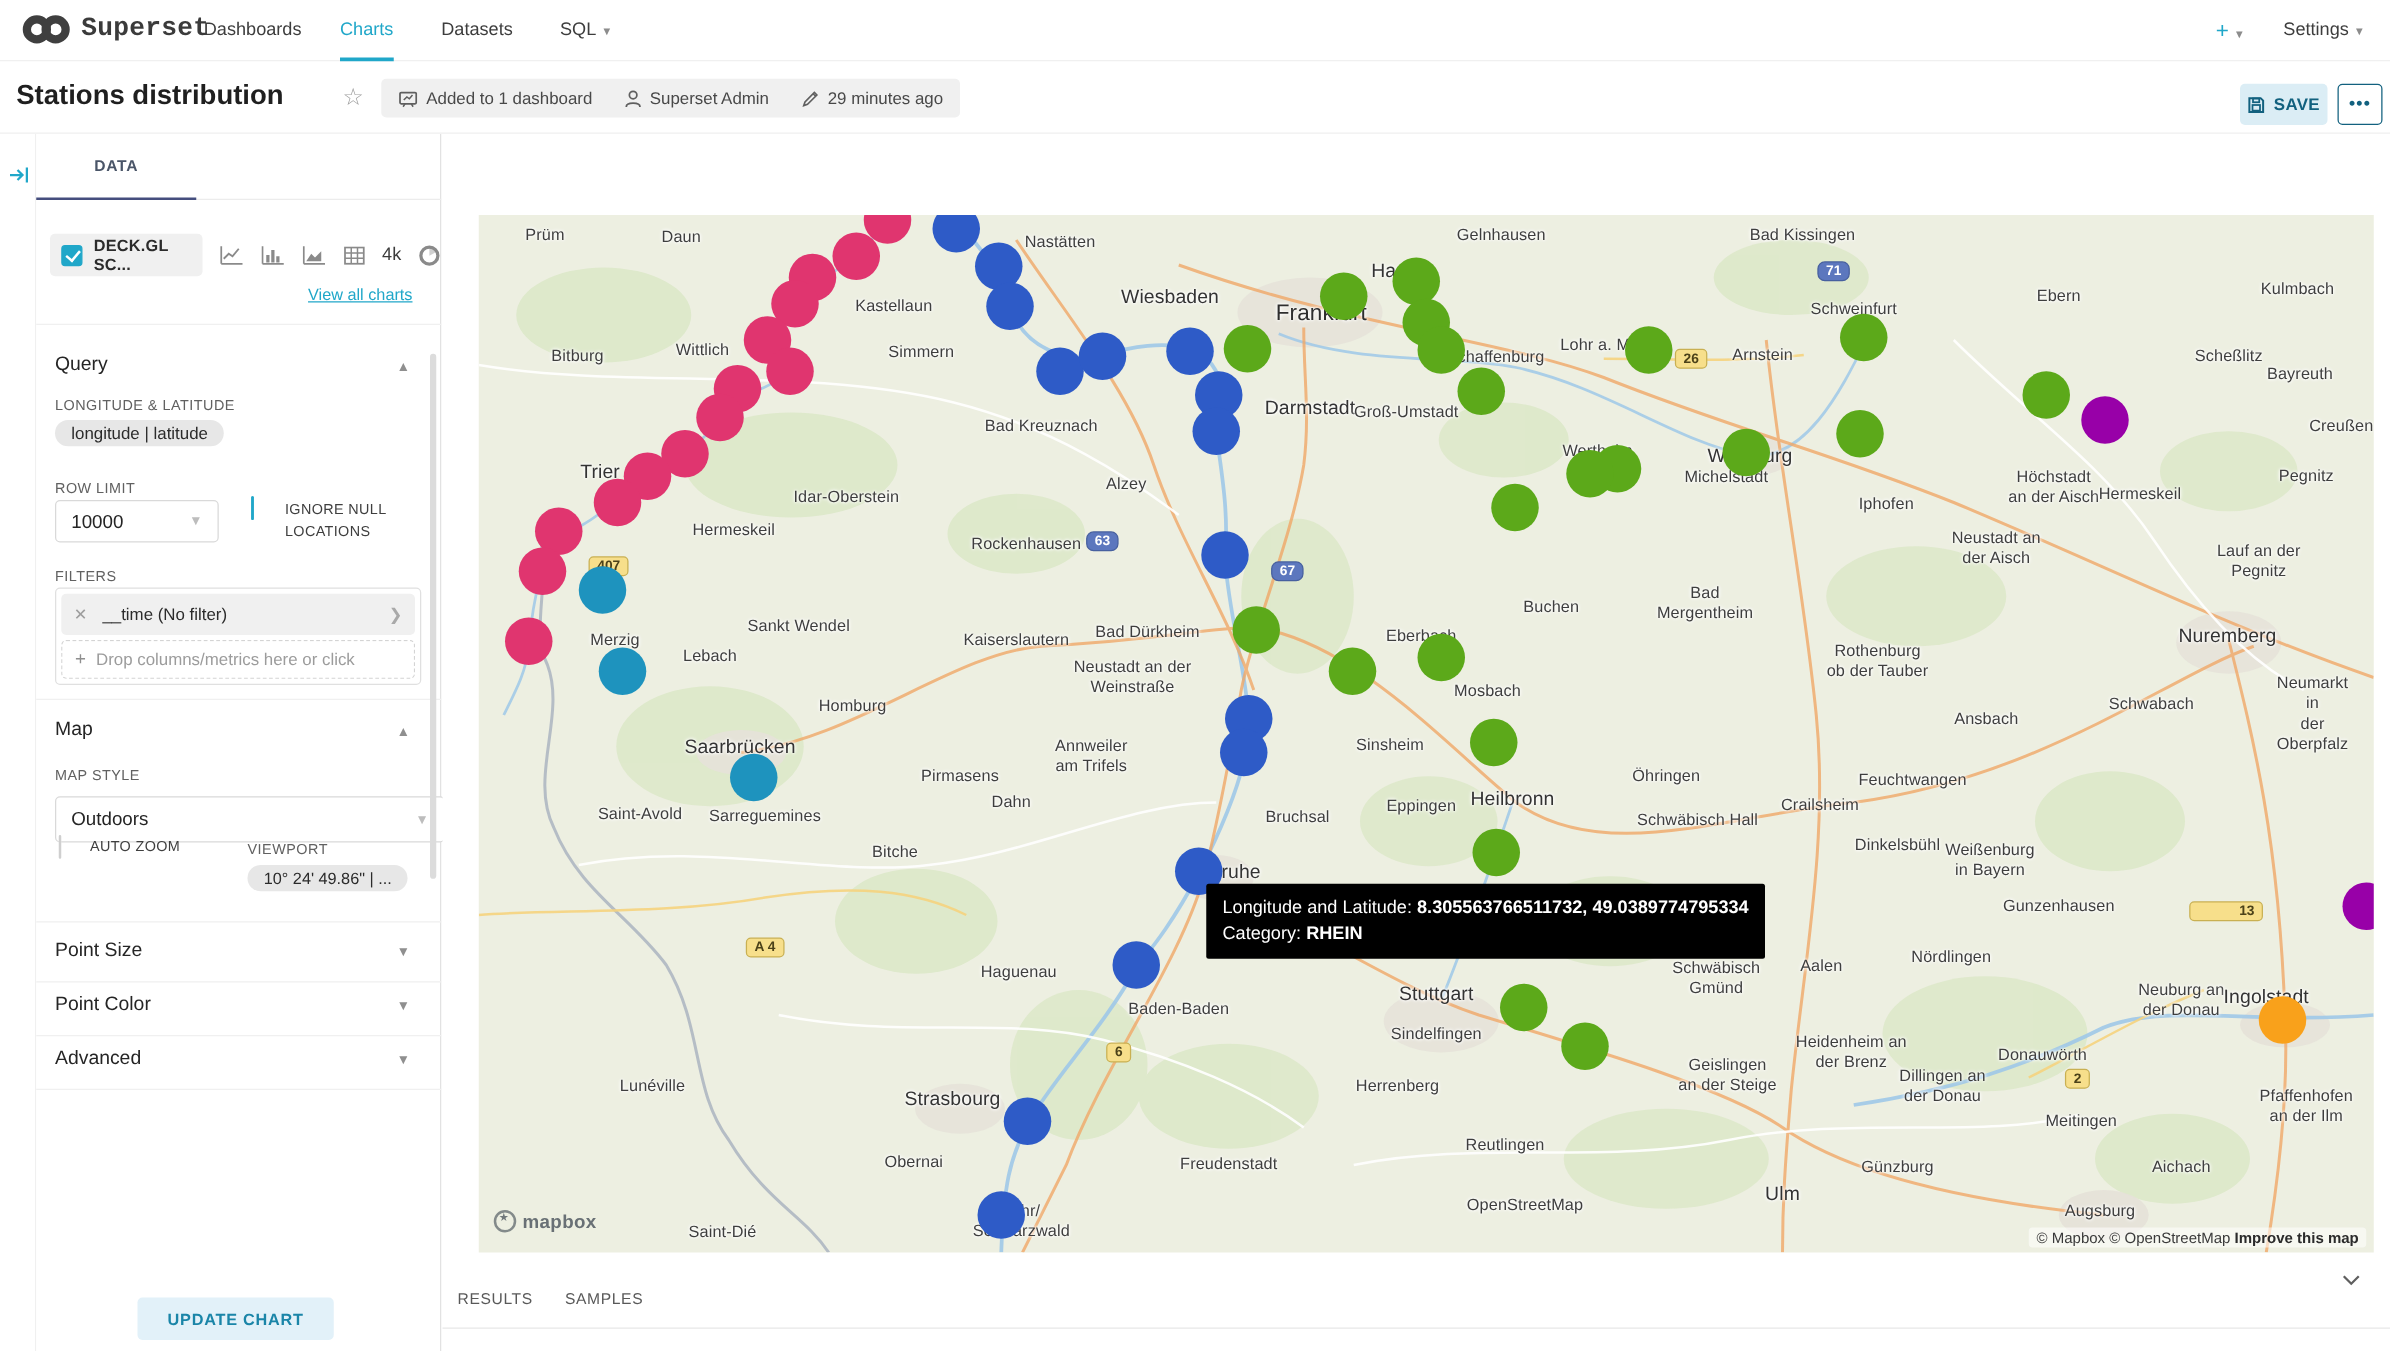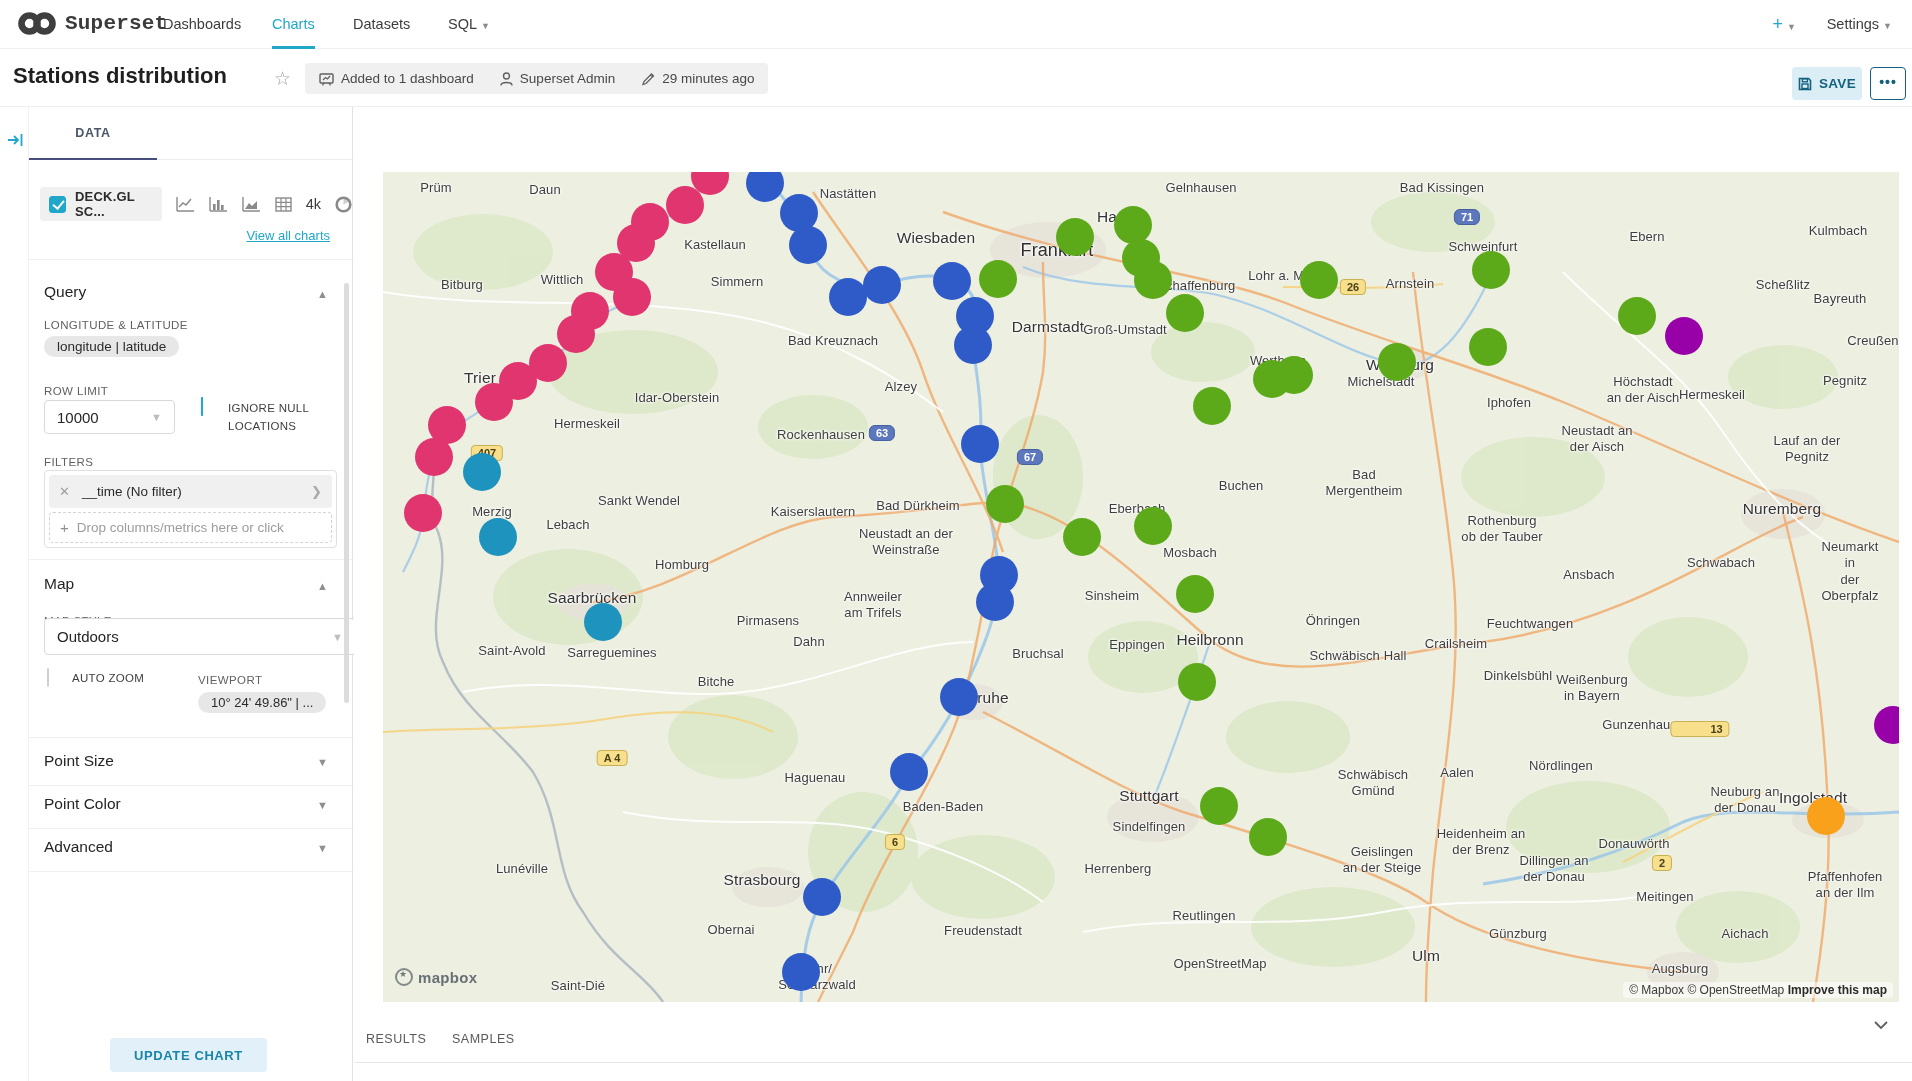--- a/index.html
+++ b/index.html
@@ -255,21 +255,21 @@
       <span>Drop columns/metrics here or click</span>
     </div>
   </div>
 
   <div class="divider" style="top:452px"></div>
 
   
   <div class="sec-hdr" style="top:468px">Map</div>
   <span class="sec-chev" style="top:473px">▲</span>
   <div class="ctl-label" style="top:508px">MAP STYLE</div>
-  <div class="select" style="left:15px; top:511px; width:312px; height:37px">
+  <div class="select" style="left:15px; top:530px; width:312px; height:37px">
     <span>Outdoors</span>
       <span class="sel-chev">▼</span>
   </div>
   <span class="cb abs" style="left:16px; top:562px"></span>
   <div class="abs cap-label" style="left:43px; top:565px">AUTO ZOOM</div>
   <div class="ctl-label" style="left:169px; top:567px">VIEWPORT</div>
   <div class="abs" style="left:169px; top:585px">
     <span class="pill" style="font-size:13px">10° 24' 49.86" | ...</span>
   </div>
 
@@ -482,21 +482,21 @@
         <span class="map-label" style="left: 1297px; top: 797px;">Augsburg</span>
         <span class="map-label" style="left: 1135px; top: 762px;">Günzburg</span>
         <span class="map-label s2" style="left: 1043px; top: 784px;">Ulm</span>
         <span class="map-label" style="left: 837px; top: 792px;">OpenStreetMap</span>
         <span class="shield blue" style="left: 1084px; top: 45px;">71</span>
         <span class="shield yellow" style="left: 970px; top: 115px;">26</span>
         <span class="shield blue" style="left: 499px; top: 261px;">63</span>
         <span class="shield blue" style="left: 647px; top: 285px;">67</span>
         <span class="shield yellow" style="left: 229px; top: 544px; margin-top: 42px;">A 4</span>
         <span class="shield yellow" style="left: 512px; top: 670px;">6</span>
-        <span class="shield yellow" style="left: 1317px; top: 557px; padding-left: 39px;">13</span>
+        <span class="shield yellow" style="left: 1398px; top: 557px; padding-left: 39px;">13</span>
         <span class="shield yellow" style="left: 1279px; top: 691px;">2</span>
         <span class="shield yellow" style="left: 104px; top: 281px;">407</span>
         <div class="map-dot" style="left: 327px; top: 4px; background: rgb(224, 53, 111);"></div>
         <div class="map-dot" style="left: 302px; top: 33px; background: rgb(224, 53, 111);"></div>
         <div class="map-dot" style="left: 267px; top: 50px; background: rgb(224, 53, 111);"></div>
         <div class="map-dot" style="left: 253px; top: 71px; background: rgb(224, 53, 111);"></div>
         <div class="map-dot" style="left: 231px; top: 100px; background: rgb(224, 53, 111);"></div>
         <div class="map-dot" style="left: 249px; top: 125px; background: rgb(224, 53, 111);"></div>
         <div class="map-dot" style="left: 207px; top: 139px; background: rgb(224, 53, 111);"></div>
         <div class="map-dot" style="left: 193px; top: 162px; background: rgb(224, 53, 111);"></div>
@@ -542,20 +542,24 @@
         <div class="map-dot" style="left: 699px; top: 365px; background: rgb(92, 169, 26);"></div>
         <div class="map-dot" style="left: 770px; top: 354px; background: rgb(92, 169, 26);"></div>
         <div class="map-dot" style="left: 812px; top: 422px; background: rgb(92, 169, 26);"></div>
         <div class="map-dot" style="left: 814px; top: 510px; background: rgb(92, 169, 26);"></div>
         <div class="map-dot" style="left: 836px; top: 634px; background: rgb(92, 169, 26);"></div>
         <div class="map-dot" style="left: 885px; top: 665px; background: rgb(92, 169, 26);"></div>
         <div class="map-dot" style="left: 1301px; top: 164px; background: rgb(152, 0, 168);"></div>
         <div class="map-dot" style="left: 1510px; top: 553px; background: rgb(152, 0, 168);"></div>
         <div class="map-dot" style="left: 1443px; top: 644px; background: rgb(249, 161, 27);"></div>
       </div>
+    <div id="map-tooltip">
+      <div><span>Longitude and Latitude: </span><b>8.305563766511732, 49.0389774795334</b></div>
+      <div><span>Category: </span><b>RHEIN</b></div>
+    </div>
     <div id="mapbox-logo">
       <span class="mb-circle"></span>
       <span>mapbox</span>
     </div>
     <div id="attribution">
       <span>© Mapbox</span>
       <span>© OpenStreetMap</span>
       <b>Improve this map</b>
     </div>
   </div>

